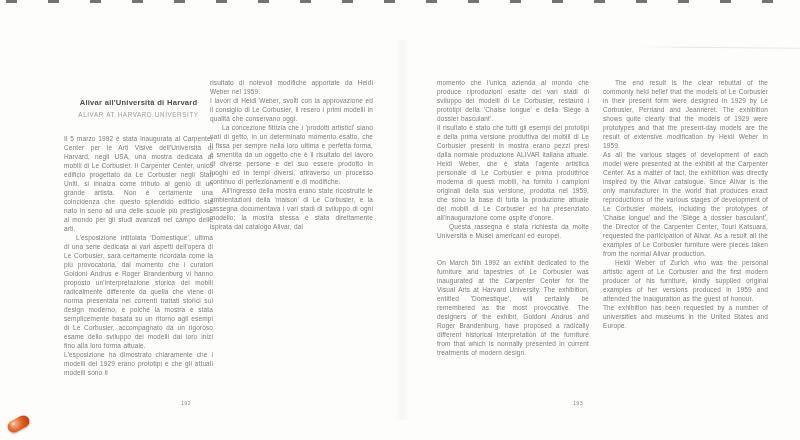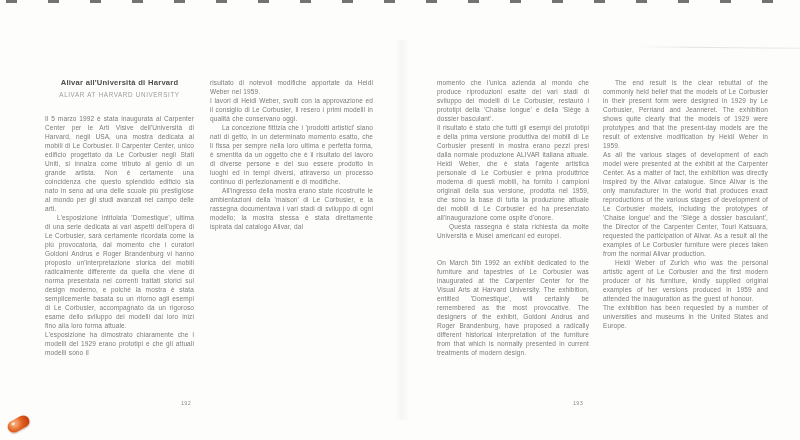--- a/index.html
+++ b/index.html
@@ -24,21 +24,21 @@
     background:linear-gradient(90deg, transparent, rgba(0,0,0,0.03), transparent);
   }
   .col{
     position:absolute;top:78px;
     font-size:6.5px;line-height:9px;color:#7a7a7a;
     text-align:justify;letter-spacing:0.12px;word-spacing:0.4px;
   }
   .col p{margin:0;}
   .col p.ind{text-indent:12px;}
   .col p.gap-before{margin-top:18px;}
-  .col1{left:45px;width:149px;}
+  .col1{left:64px;width:149px;margin-top:20px;}
   .col2{left:210px;width:163px;}
   .col3{left:437px;width:152px;}
   .col4{left:603px;width:165px;}
   .title{
     font-size:7.6px;font-weight:bold;color:#4d4d4d;text-align:center;
     margin:0 0 2px 0;line-height:10px;letter-spacing:0.2px;
   }
   .subtitle{
     font-size:6.3px;font-weight:normal;color:#9b9b9b;text-align:center;
     margin:0 0 15px 0;line-height:9px;letter-spacing:0.6px;

